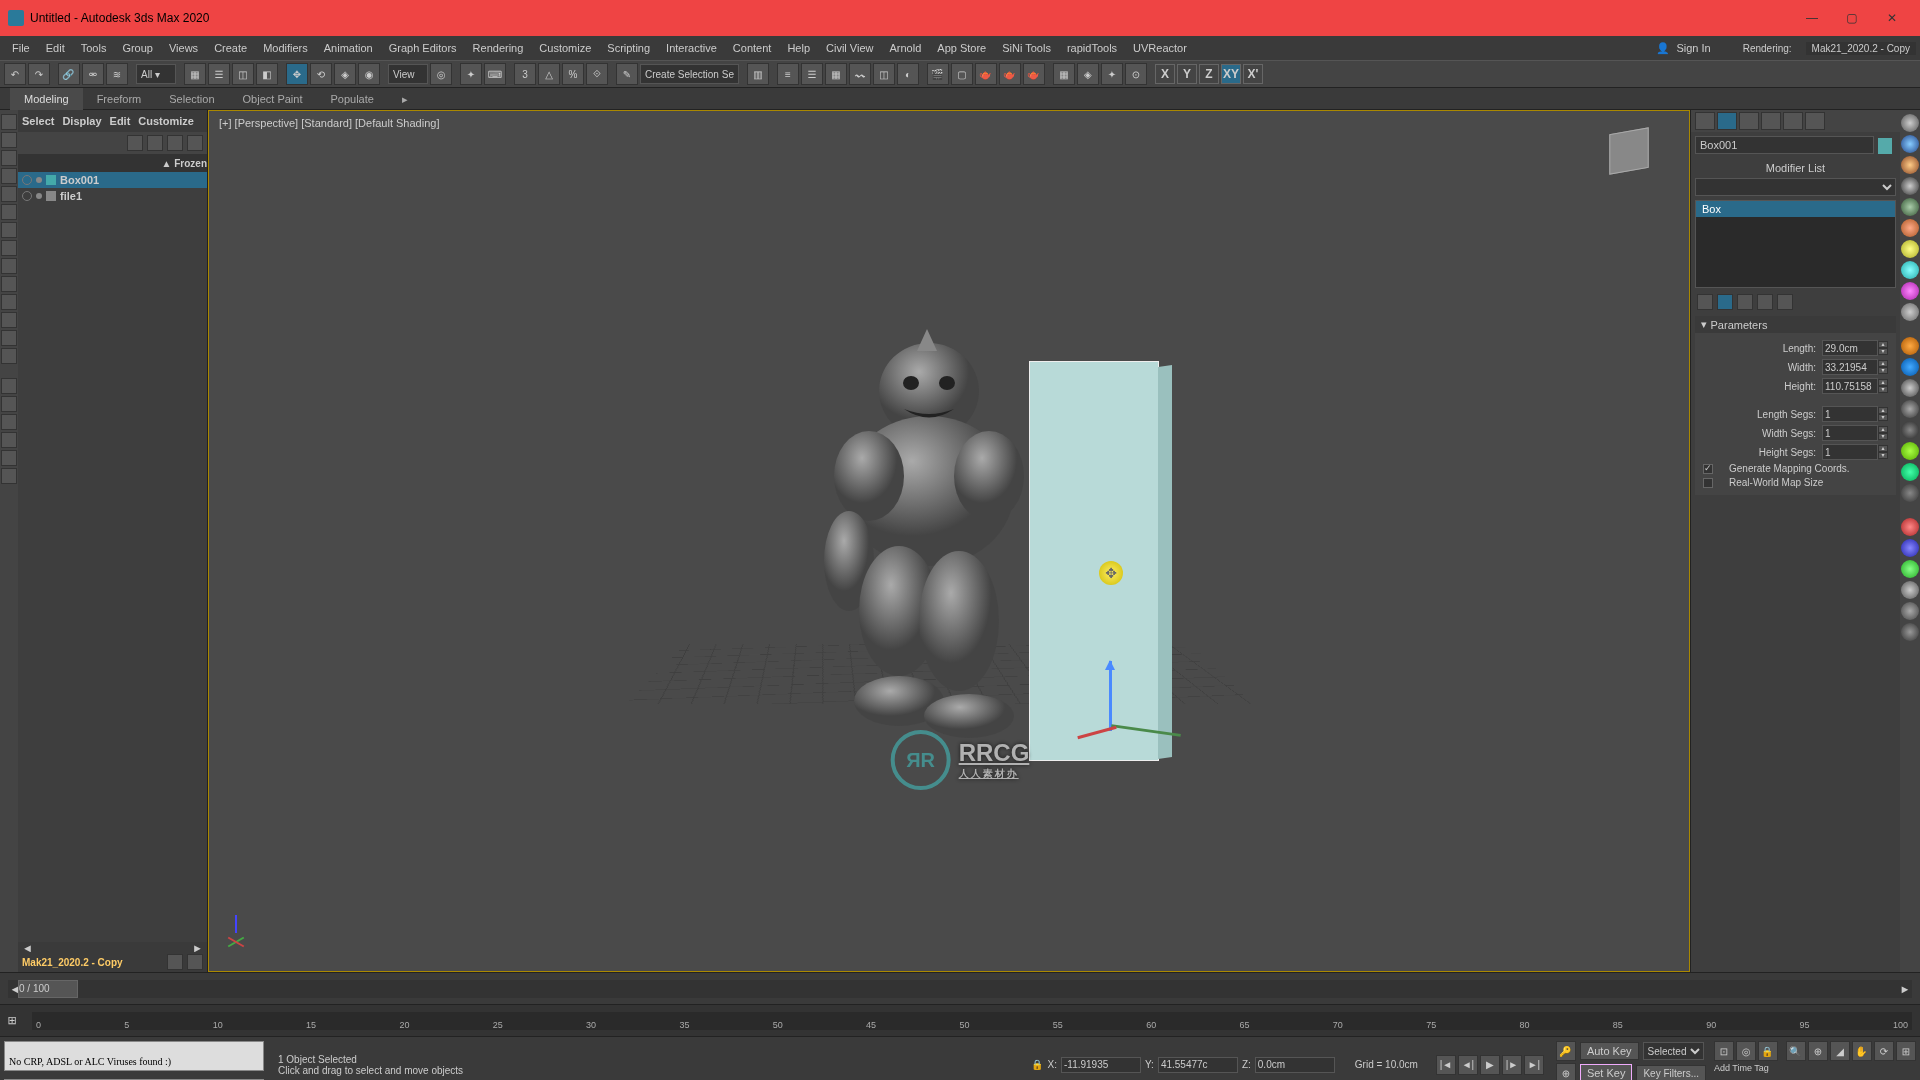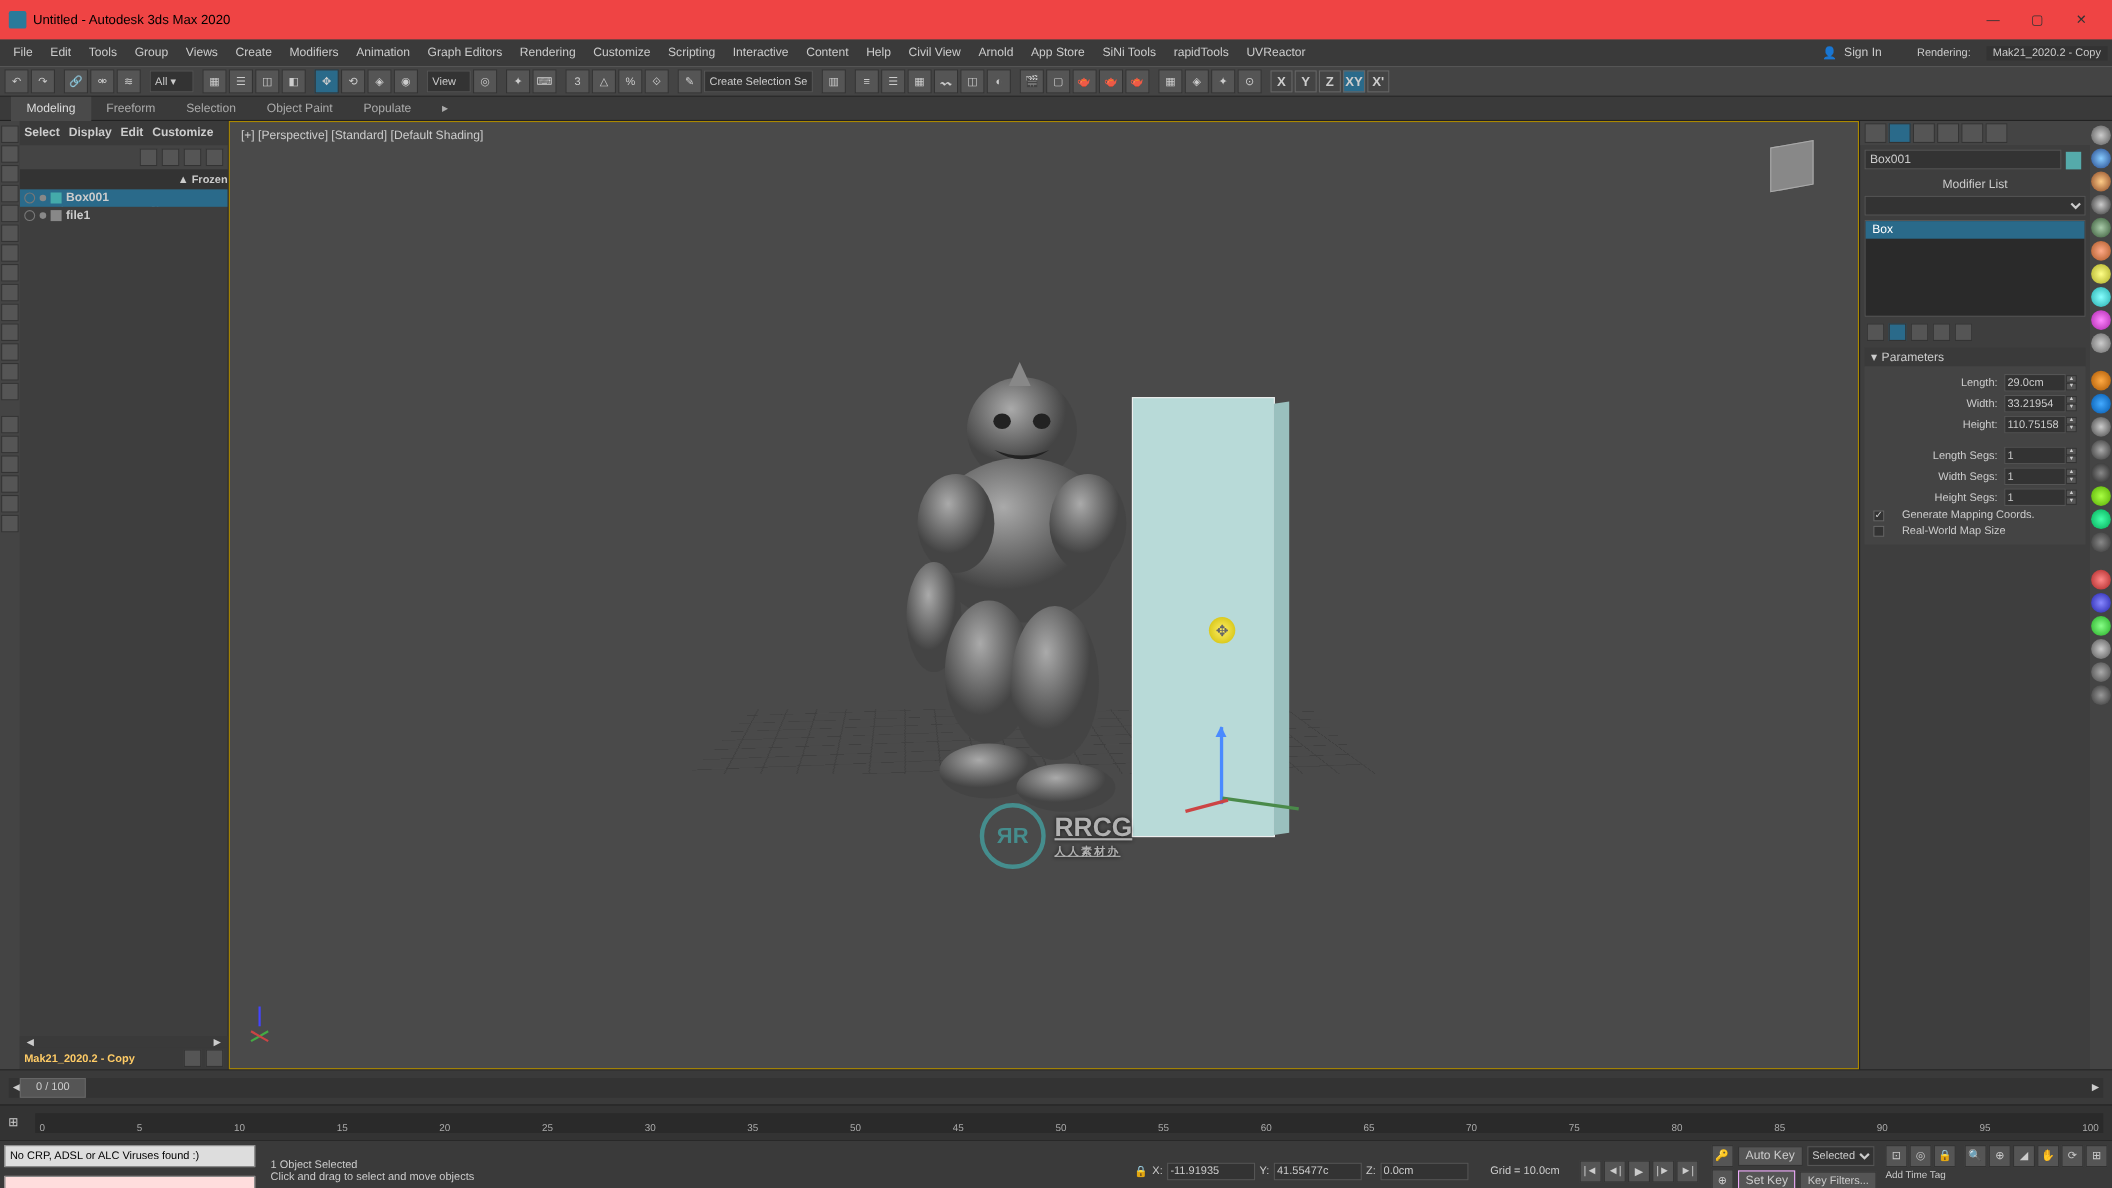--- a/index.html
+++ b/index.html
@@ -101,31 +101,31 @@
 .cmdpanel .check { width:10px; height:10px; background:#333; border:1px solid #666; }
 .cmdpanel .check.on::after { content:'✓'; font-size:9px; color:#ccc; display:block; margin-top:-2px;}
 
 
 .rightbar { width: 20px; background: #444; display: flex; flex-direction: column; gap: 3px; padding-top: 4px; }
 .rightbar .rbtn { width: 18px; height: 18px; border-radius: 9px; margin-left: 1px; }
 
 
 .timeslider { height: 32px; background: #3a3a3a; border-top: 1px solid #222; display: flex; align-items: center; }
 .tsbar { flex:1; height:18px; background:#333; margin:0 8px; position:relative; display:flex; align-items:center;}
-.tsbar .tshandle { position:absolute; left:10px; width:60px; height:18px; background:#555; border:1px solid #666; font-size:10px; text-align:center; line-height:16px;}
+.tsbar .tshandle { position:absolute; left:10px; width:60px; height:18px; background:#555; border:1px solid #666; font-size:10px; line-height:16px;}
 .tsbar .arrow { width:14px; height:14px; display:flex; align-items:center; justify-content:center; }
 
 
 .trackbar { height: 32px; background: #333; border-top:1px solid #222; display:flex; align-items:center; position:relative;}
 .trackbar .ticks { flex:1; position:relative; height:18px; background:#2a2a2a; margin:0 8px; display:flex; justify-content:space-between; align-items:flex-end; padding:0 4px;}
 .trackbar .ticks span { font-size:9px; color:#aaa; }
 
 
 .statusbar { height: 56px; background: #3a3a3a; border-top: 1px solid #222; display: flex; }
-.statusbar .maxscript { width: 228px; height: 20px; margin: 4px; background: #ddd; border: 1px solid #888; padding:4px 4px; font-family:Liberation Sans, sans-serif; font-size:10px; color:#000;}
+.statusbar .maxscript { width: 260px; height: 20px; margin: 4px; background: #ddd; border: 1px solid #888; padding:14px 4px; font-family:Liberation Serif, serif; font-size:10px; color:#000;}
 .statusbar .statustxt { display:flex; flex-direction:column; justify-content:center; padding:0 10px; font-size:10px;}
 .statusbar .coords { display:flex; align-items:center; gap:4px; padding:0 10px; font-size:10px;}
 .statusbar .coords input { width:80px; height:16px; background:#333; border:1px solid #555; color:#ccc; font-size:10px; padding:0 2px;}
 .statusbar .playback { display:flex; align-items:center; gap:2px; padding:0 8px;}
 .statusbar .pbtn { width:20px; height:20px; background:#555; border:1px solid #333; display:flex;align-items:center;justify-content:center;font-size:10px;}
 
 
 .watermark { position:absolute; left:50%; bottom:290px; transform:translateX(-50%); display:flex; align-items:center; gap:8px; opacity:0.7; pointer-events:none;}
 .watermark .logo { width:60px; height:60px; border:4px solid #4aa; border-radius:50%; display:flex;align-items:center;justify-content:center; color:#4aa; font-size:20px; font-weight:bold;}
 .watermark .txt { color:#ddd; font-size:24px; font-weight:bold; text-shadow:0 0 4px #000;text-decoration:underline;}

